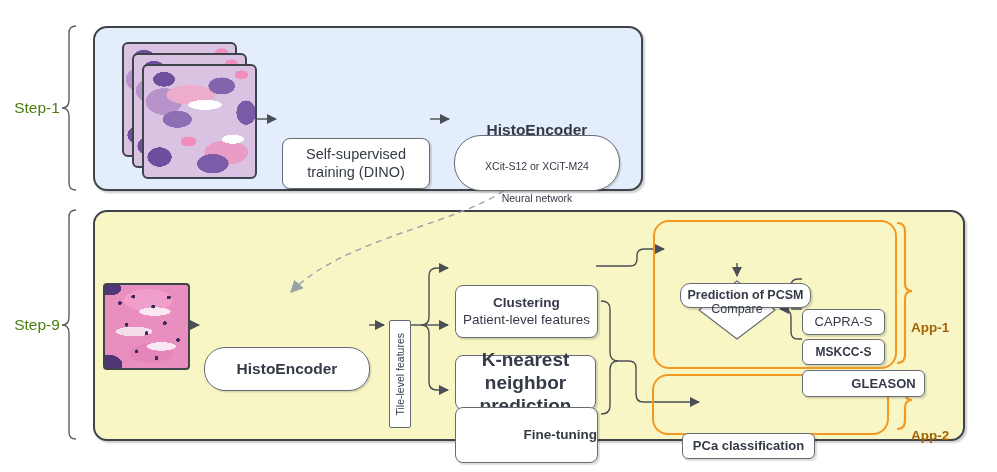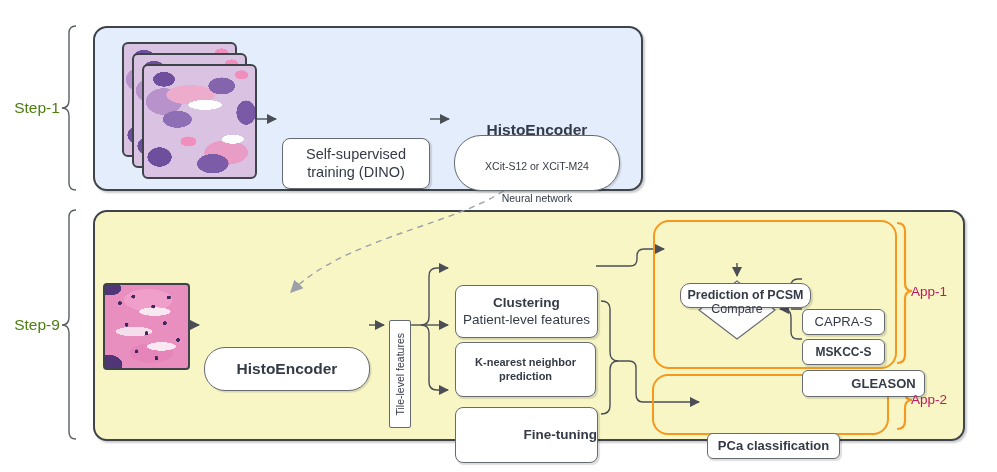--- a/index.html
+++ b/index.html
@@ -12,21 +12,21 @@
   #step2-section{left:93px;top:210px;width:868px;height:227px;background:#f9f6c6;}
   
   #wires{position:absolute;left:0;top:0;width:997px;height:472px;z-index:2;pointer-events:none;}
   
   .node{position:absolute;background:#ffffff;border:1px solid #666b72;border-radius:8px;
         display:flex;flex-direction:column;align-items:center;justify-content:center;
         text-align:center;z-index:3;box-shadow:1.5px 1.5px 1px rgba(0,0,0,.13);line-height:1.22;margin-top:43px;}
   .pill{border-radius:27px;gap:20px;}
   .bold{font-weight:bold;}
   .step-label{position:absolute;z-index:3;font-size:15.5px;color:#4d7c0f;text-align:center;width:54px;}
-  .applabel{position:absolute;z-index:3;font-size:13.5px;font-weight:normal;color:#be185d;}
+  .applabel{position:absolute;z-index:3;font-size:13.5px;font-weight:bold;color:#a16207;margin-top:36px;}
   .appbox{position:absolute;z-index:2;border:2.2px solid #f5981f;border-radius:16px;background:transparent;}
   
   .tissue{position:absolute;border:2px solid #3f444b;border-radius:6px;z-index:3;}
   .tissue1{background-color:#d9c2e2;background-image:
     radial-gradient(ellipse 18px 12px at 18% 12%, #6d4f9e 60%, transparent 61%),
     radial-gradient(ellipse 22px 14px at 70% 18%, #8465ad 60%, transparent 61%),
     radial-gradient(ellipse 16px 20px at 92% 42%, #7a5aa6 60%, transparent 61%),
     radial-gradient(ellipse 24px 14px at 30% 48%, #8e6fb5 60%, transparent 61%),
     radial-gradient(ellipse 20px 16px at 14% 82%, #6d4f9e 60%, transparent 61%),
     radial-gradient(ellipse 26px 16px at 62% 88%, #7c5ca8 60%, transparent 61%),
@@ -57,29 +57,29 @@
     radial-gradient(ellipse 36px 16px at 56% 82%, #e585ba 60%, transparent 61%);}
   
   #dino-box{left:282px;top:95px;width:146px;height:49px;font-size:14.5px;}
   #oval1{left:454px;top:92px;width:164px;height:54px;}
   #oval1 .t{font-size:15.5px;font-weight:bold;}
   #oval1 .s{font-size:10.5px;}
   #pill2{left:204px;top:304px;width:164px;height:42px;border-radius:21px;font-size:15.5px;font-weight:bold;}
   #tilebox{left:389px;top:277px;width:20px;height:106px;border-radius:2px;box-shadow:none;}
   #tilebox span{writing-mode:vertical-rl;transform:rotate(180deg);font-size:10.5px;white-space:nowrap;}
   #clustering{left:455px;top:242px;width:141px;height:51px;font-size:13.5px;}
-  #knn{left:455px;top:299px;width:141px;height:55px;font-size:11px;font-weight:bold;padding:0 8px;box-sizing:border-box;}
+  #knn{left:455px;top:312px;width:141px;height:55px;font-size:19px;font-weight:bold;padding:0 8px;box-sizing:border-box;}
   #finetune{left:455px;top:364px;width:141px;height:54px;font-size:13.5px;font-weight:bold;align-items:flex-end;}
   #prediction{left:680px;top:240px;width:129px;height:23px;font-size:12.5px;font-weight:bold;border-radius:10px;}
   #compare-label{position:absolute;left:699px;top:302px;width:76px;height:16px;z-index:3;
                  font-size:12.5px;text-align:center;}
   #capra{left:802px;top:266px;width:81px;height:24px;font-size:13px;font-weight:normal;border-radius:6px;}
   #mskcc{left:802px;top:296px;width:81px;height:24px;font-size:12px;font-weight:bold;border-radius:6px;}
   #gleason{left:802px;top:327px;width:81px;height:25px;font-size:13px;font-weight:bold;border-radius:6px;padding-left:40px;}
-  #pca{left:707px;top:390px;width:131px;height:24px;font-size:13px;font-weight:bold;border-radius:6px;}
+  #pca{left:682px;top:390px;width:131px;height:24px;font-size:13px;font-weight:bold;border-radius:6px;}
   #app1-box{left:653px;top:220px;width:240px;height:145px;}
   #app2-box{left:652px;top:374px;width:233px;height:57px;}
   #app1-label{left:911px;top:284px;}
   #app2-label{left:911px;top:392px;text-align:center;}
   #step1-label{left:10px;top:99px;}
   #step2-label{left:10px;top:316px;}
 </style>
 </head>
 <body>
 

